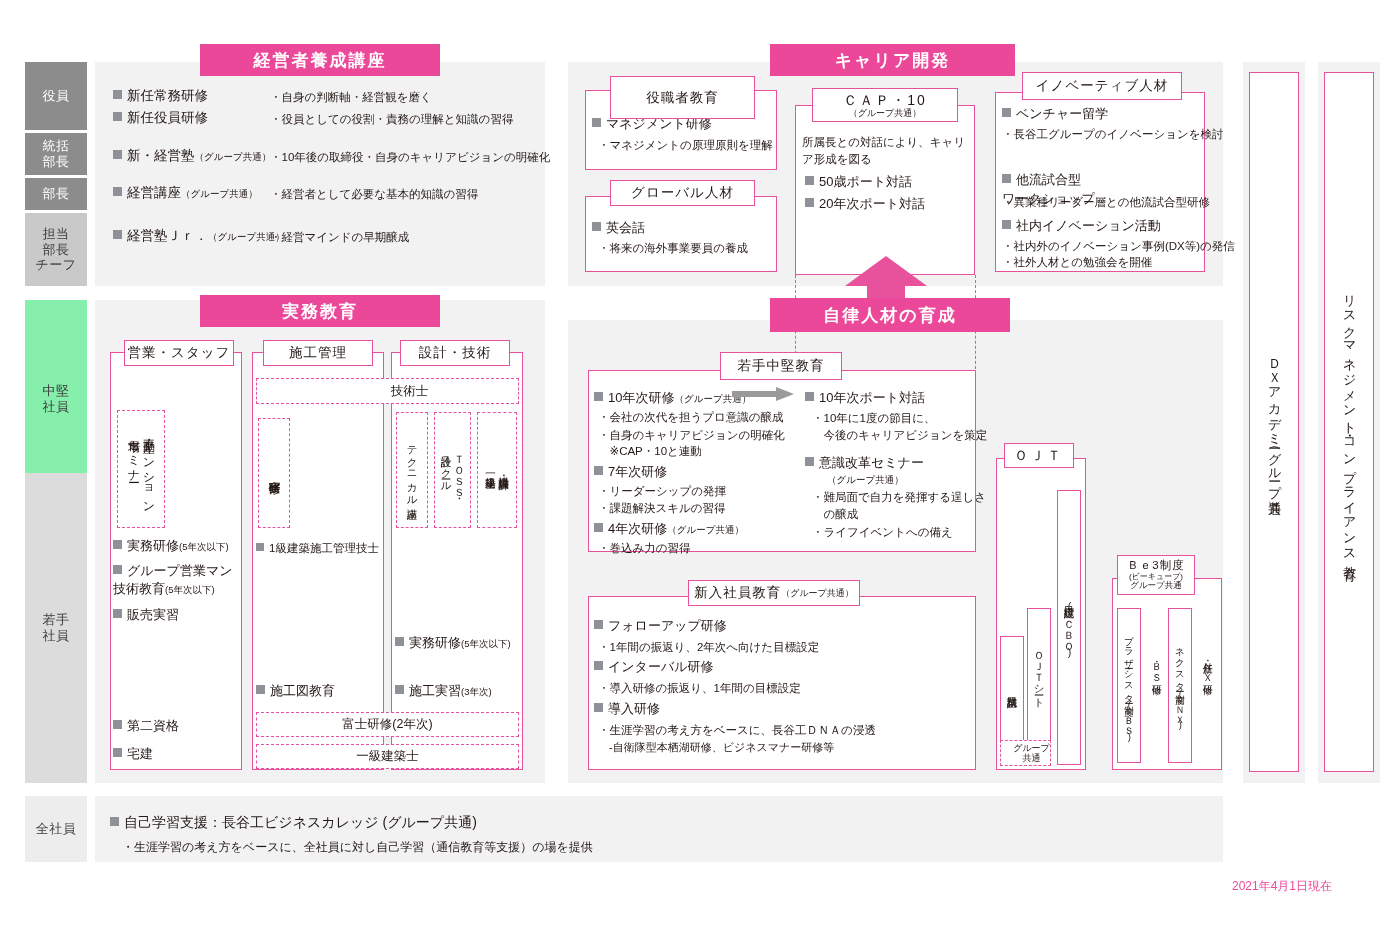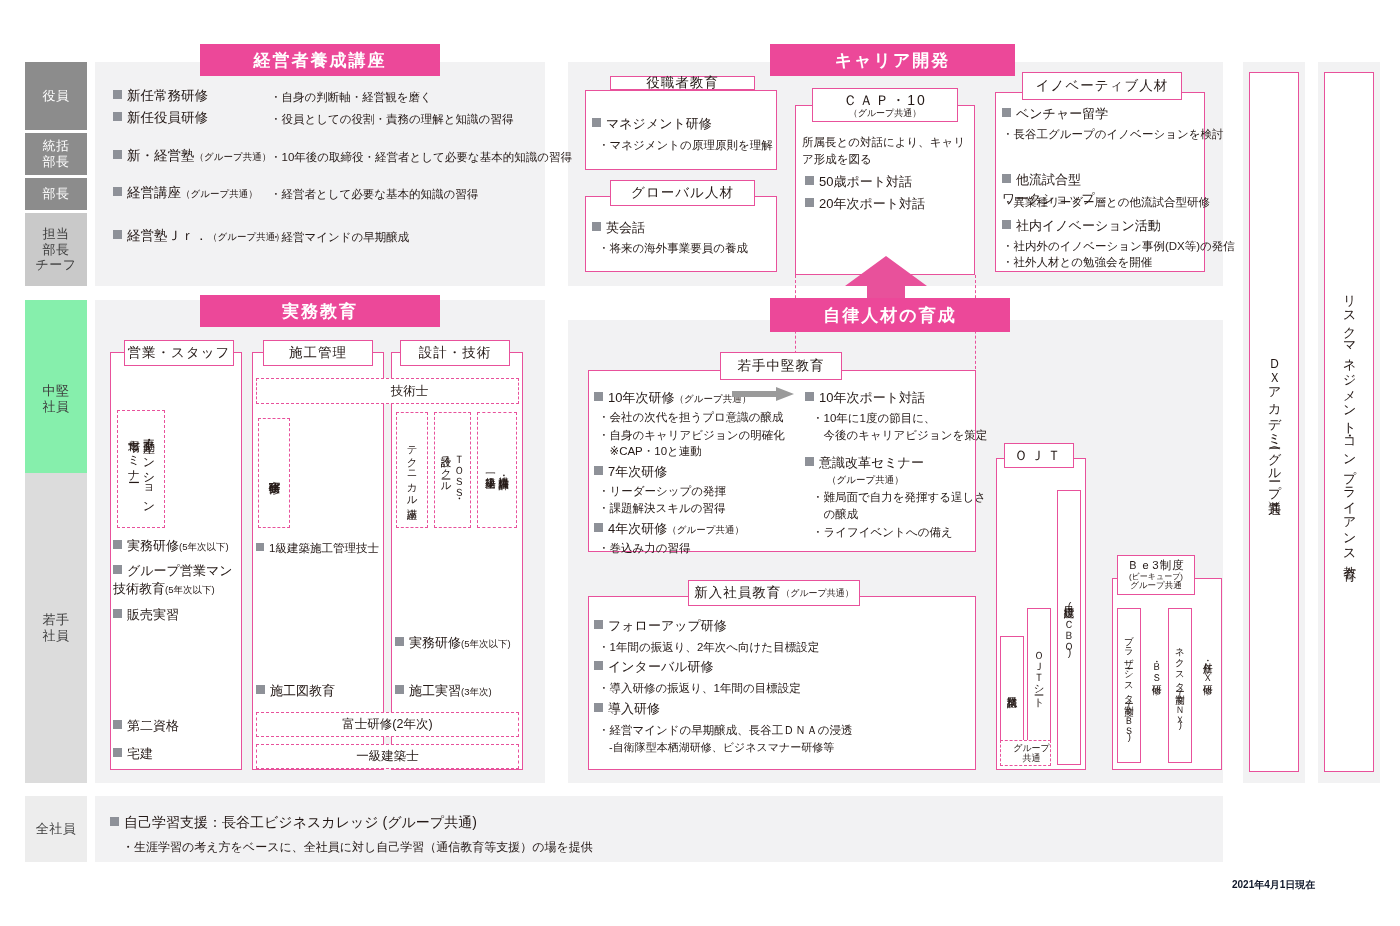--- a/index.html
+++ b/index.html
@@ -82,21 +82,21 @@
     position:absolute; border-top:1.6px dashed #e8519b;
   }
 
   
   .uparrow { position:absolute; z-index:4; }
 
   
   .rarrow { position:absolute; z-index:3; }
 
   .footnote {
-    position:absolute; font-size:10px; color:#0f172a;font-weight:bold;
+    position:absolute; font-size:12px; color:#ec4899;
   }
 </style>
 </head>
 <body>
 
 <div class="stage">
 
   <div class="rank light" style="top:62px;height:68px;background:#8c8c8c;">
     <span style="white-space:pre-line;">役員</span>
   </div>
@@ -151,34 +151,34 @@
   <div class="dotline" style="left:270px;top:89px;">・自身の判断軸・経営観を磨く</div>
 
   <div class="bullet" style="left:113px;top:108px;">
     <span class="sq"></span><span>新任役員研修</span><span class="sm"></span>
   </div>
   <div class="dotline" style="left:270px;top:111px;">・役員としての役割・責務の理解と知識の習得</div>
 
   <div class="bullet" style="left:113px;top:146px;">
     <span class="sq"></span><span>新・経営塾</span><span class="sm">（グループ共通）</span>
   </div>
-  <div class="dotline" style="left:270px;top:149px;">・10年後の取締役・経営者として必要な基本的知識の習得</div>
+  <div class="dotline" style="left:270px;top:149px;">・10年後の取締役・自身のキャリアビジョンの明確化</div>
 
   <div class="bullet" style="left:113px;top:183px;">
     <span class="sq"></span><span>経営講座</span><span class="sm">（グループ共通）</span>
   </div>
   <div class="dotline" style="left:270px;top:186px;">・経営者として必要な基本的知識の習得</div>
 
   <div class="bullet" style="left:113px;top:226px;">
     <span class="sq"></span><span>経営塾Ｊｒ．</span><span class="sm">（グループ共通）</span>
   </div>
   <div class="dotline" style="left:270px;top:229px;">・経営マインドの早期醸成</div>
 
   <div class="pbox" style="left:585px;top:90px;width:192px;height:80px;"></div>
-  <div class="chip" style="left:610px;top:76px;width:145px;height:14px;">
+  <div class="chip" style="left:610px;top:76px;width:145px;height:43px;">
     <span>役職者教育</span>
   </div>
   <div class="bullet" style="left:592px;top:115px;font-size:13px;">
     <span class="sq"></span><span>マネジメント研修</span>
   </div>
   <div class="dotline" style="left:598px;top:137px;">・マネジメントの原理原則を理解</div>
 
   <div class="pbox" style="left:585px;top:196px;width:192px;height:76px;"></div>
   <div class="chip" style="left:610px;top:180px;width:145px;height:26px;">
     <span>グローバル人材</span>
@@ -355,21 +355,21 @@
     <span class="sq"></span><span>フォローアップ研修</span>
   </div>
   <div class="dotline" style="left:598px;top:639px;">・1年間の振返り、2年次へ向けた目標設定</div>
   <div class="bullet" style="left:594px;top:658px;font-size:13px;">
     <span class="sq"></span><span>インターバル研修</span>
   </div>
   <div class="dotline" style="left:598px;top:680px;">・導入研修の振返り、1年間の目標設定</div>
   <div class="bullet" style="left:594px;top:700px;font-size:13px;">
     <span class="sq"></span><span>導入研修</span>
   </div>
-  <div class="dotline" style="left:598px;top:722px;">・経営マインドの早期醸成、長谷工ＤＮＡの浸透</div>
+  <div class="dotline" style="left:598px;top:722px;">・生涯学習の考え方をベースに、長谷工ＤＮＡの浸透</div>
   <div class="dotline" style="left:598px;top:739px;white-space:pre;font-size:11px;">　-自衛隊型本栖湖研修、ビジネスマナー研修等</div>
 
   <div class="pbox" style="left:996px;top:458px;width:90px;height:312px;"></div>
   <div class="chip" style="left:1004px;top:443px;width:70px;height:25px;">
     <span style="letter-spacing:3px;">ＯＪＴ</span>
   </div>
   <div class="pbox" style="left:1057px;top:490px;width:24px;height:275px;"></div>
   <div class="vtext small" style="left:1057px;top:490px;width:24px;height:275px;">目標設定(ＣＢＯ)</div>
 
   <div class="pbox" style="left:1027px;top:608px;width:24px;height:157px;"></div>

